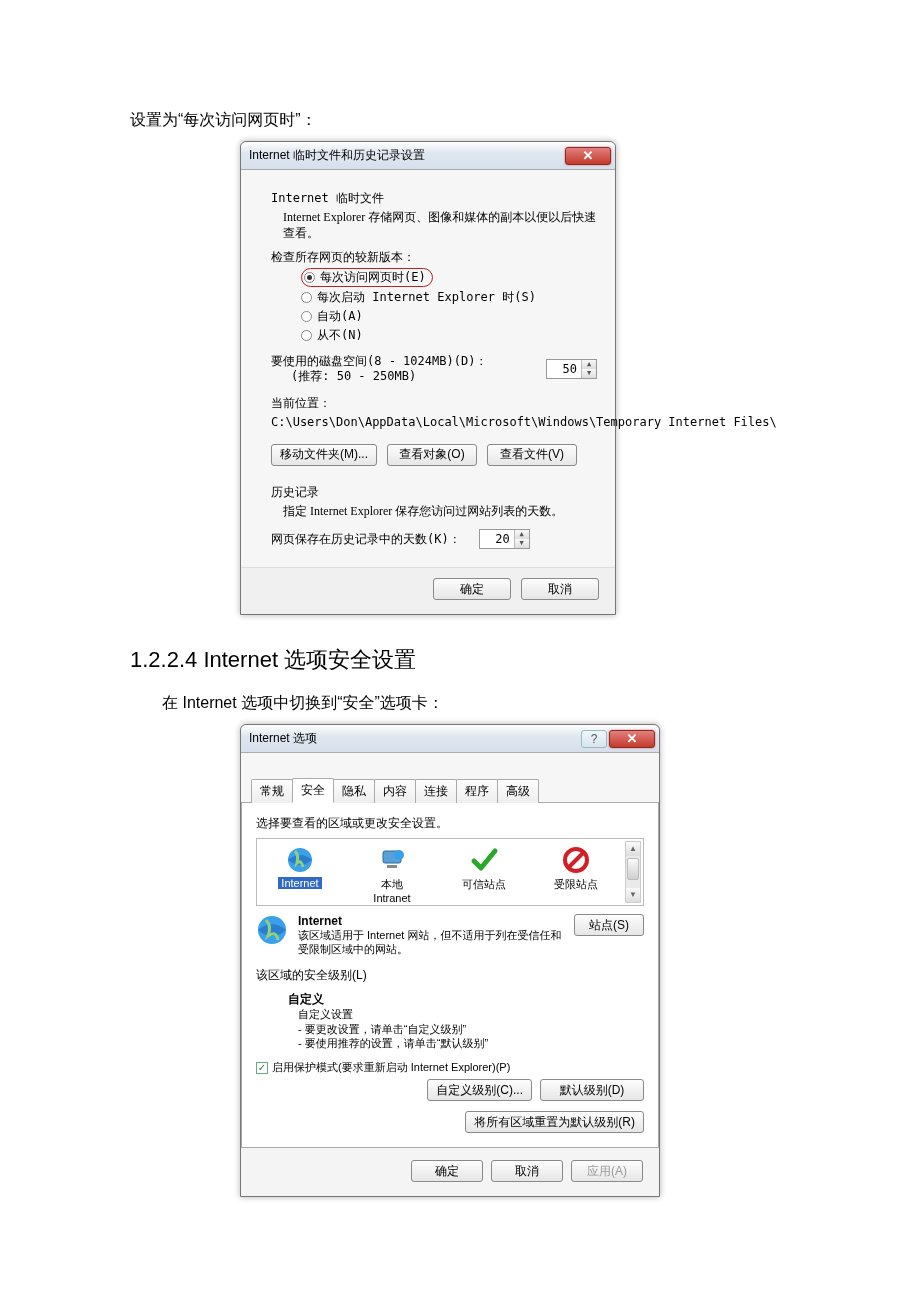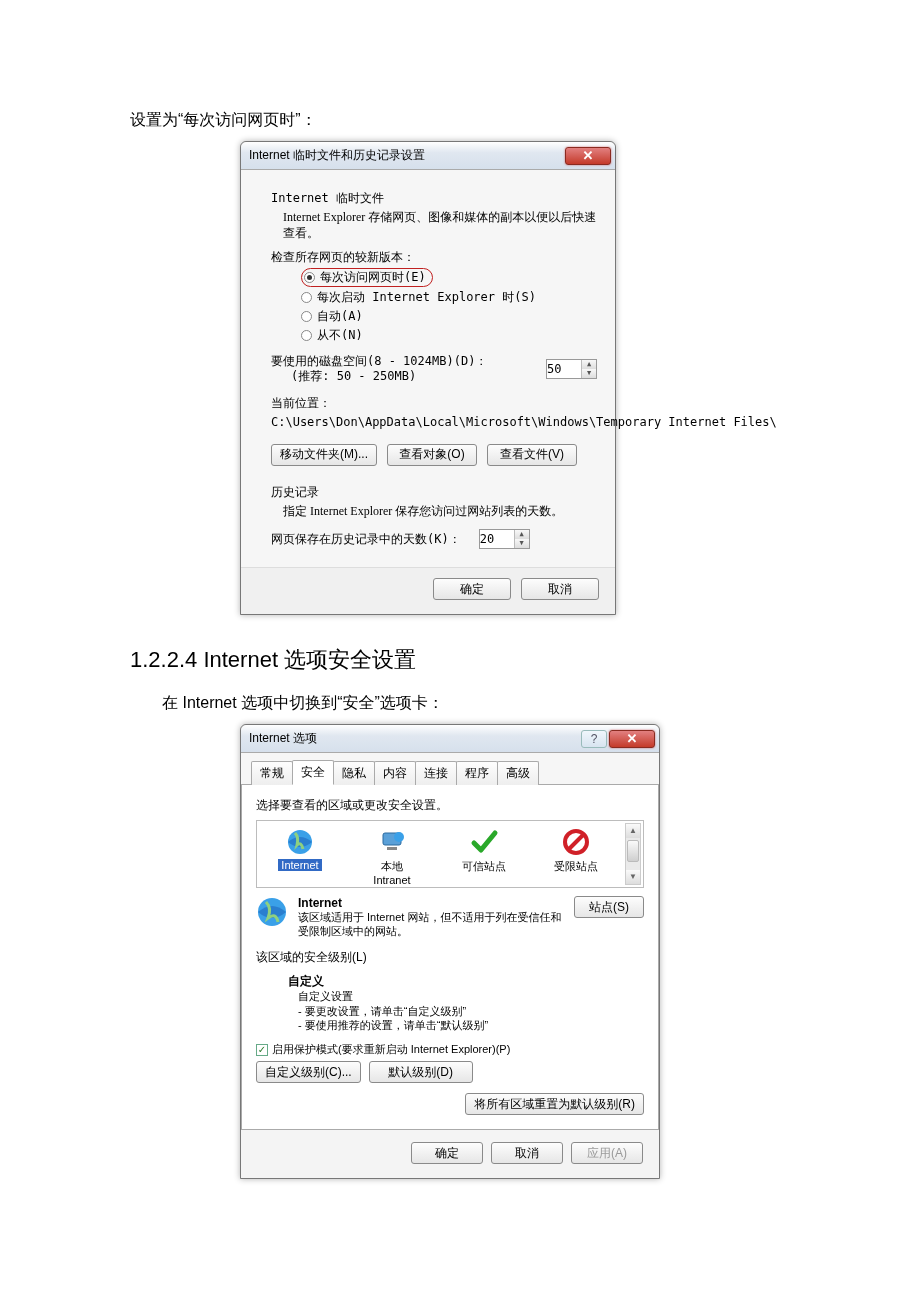--- a/index.html
+++ b/index.html
@@ -71,21 +71,21 @@
     padding: 0 6px 0 2px;
   }
   .disk-row { display: flex; align-items: center; margin-top: 10px; }
   .disk-label-col { flex: 1; line-height: 1.3; }
   .spinner {
     display: inline-flex; align-items: stretch; height: 20px;
     border: 1px solid #999; background: #fff;
     font-family: SimSun, monospace;
   }
   .spinner input {
-    width: 34px; border: none; padding-right: 4px; font-size: 12px;
+    width: 34px; border: none; text-align: right; padding-right: 4px; font-size: 12px;
     font-family: inherit;
   }
   .spinner .spin-btns { display: flex; flex-direction: column; border-left: 1px solid #bbb; }
   .spinner .spin-btns span {
     width: 14px; height: 9px; font-size: 7px; text-align: center; line-height: 9px;
     background: linear-gradient(#f8f8f8,#ddd); color: #555; cursor: pointer;
   }
   .cur-loc { margin-top: 10px; }
   .cur-path { margin-top: 2px; font-family: SimSun, monospace; white-space: pre; line-height: 1.35; }
   .btn-row { margin-top: 14px; display: flex; gap: 10px; }
@@ -99,21 +99,21 @@
   }
   .history { margin-top: 18px; }
   .history-days { display: flex; align-items: center; margin-top: 10px; gap: 18px; }
   .dlg-footer { display: flex; justify-content: flex-end; gap: 10px; padding: 10px 16px 14px; border-top: 1px solid #ddd; background: #f0f0f0; }
   .dlg-footer .win-btn { min-width: 78px; }
 
   
   .dialog2 { width: 420px; margin-left: 110px; }
   .tabs-strip {
     display: flex; align-items: flex-end;
-    padding: 6px 8px 0 10px; background: #f6f6f6;
+    padding: 24px 8px 0 10px; background: #f6f6f6;
   }
   .tab {
     border: 1px solid #aaa; border-bottom: none;
     background: linear-gradient(#fdfdfd,#eee);
     padding: 3px 8px; font-size: 12px; margin-right: -1px;
     border-radius: 2px 2px 0 0;
     position: relative; top: 1px;
   }
   .tab.active { background: #fff; border-bottom: 1px solid #fff; z-index: 2; }
   .tab-panel {
@@ -143,21 +143,21 @@
   .sites-btn-wrap { margin-left: auto; }
 
   .sec-title { margin-top: 10px; }
   .custom-block { margin: 8px 0 10px 32px; line-height: 1.3; font-size: 11px; }
   .custom-block .ct { font-size: 12px; font-weight: bold; }
   .chk-row { display:flex; align-items:center; gap: 4px; font-size: 11px; margin-top: 8px; }
   .chk {
     width: 12px; height: 12px; border: 1px solid #6a8; background: #fff;
     display:inline-flex; align-items:center; justify-content:center; font-size:10px; color:#2a7a2a;
   }
-  .level-btns { display:flex; gap:8px; margin-top:4px; }
+  .level-btns { display:flex; justify-content:flex-end; gap:8px; margin-top:4px; }
   .level-btns .win-btn { min-width: 104px; }
   .reset-row { display:flex; justify-content:flex-end; margin-top:10px; }
   .reset-row .win-btn { min-width: 170px; }
   .dlg2-footer { display:flex; justify-content:flex-end; gap:8px; padding: 12px 16px 14px; background:#f4f4f4; }
   .dlg2-footer .win-btn { min-width: 72px; }
   .win-btn.disabled { color: #9a9a9a; }
 
   
   svg { display:block; }
 </style>

